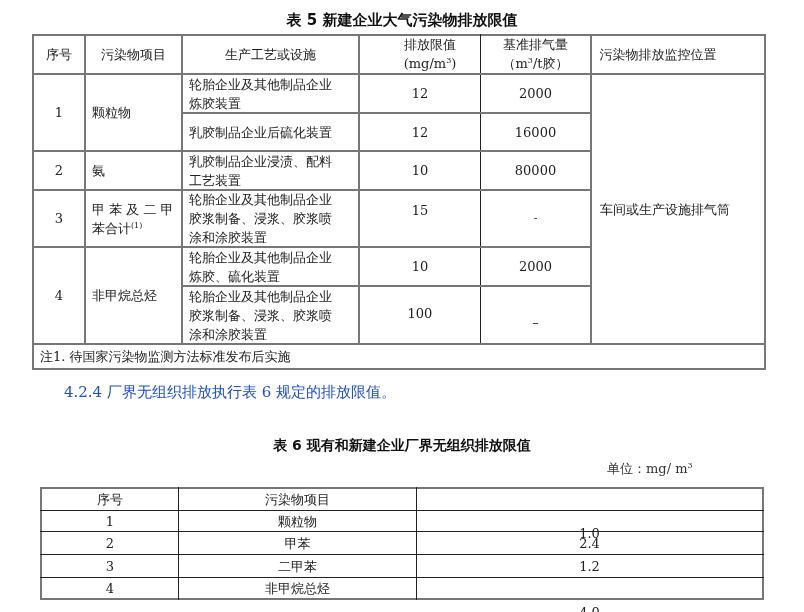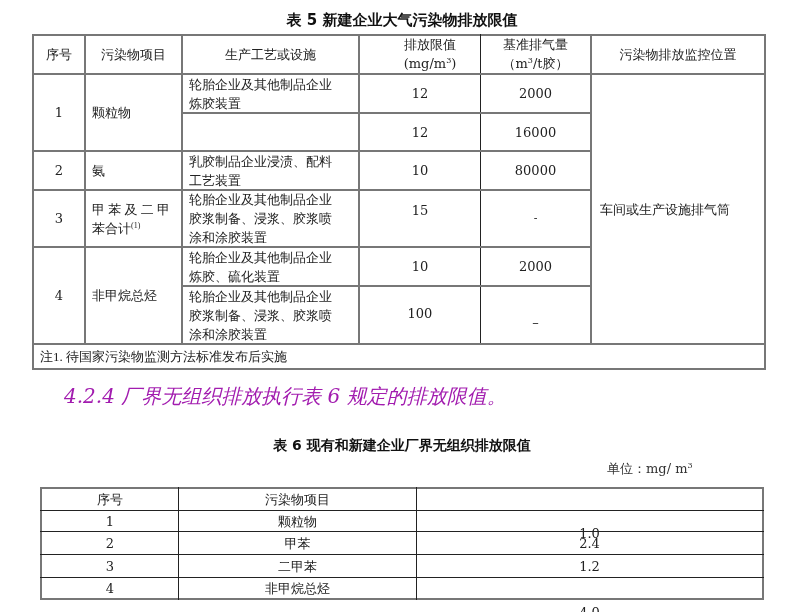--- a/index.html
+++ b/index.html
@@ -4,27 +4,27 @@
 <style>
   html, body { margin:0; padding:0; background:#ffffff; }
   body { width:804px; height:612px; position:relative; overflow:hidden;
          font-family:"DejaVu Serif","Liberation Serif",serif; color:#222; }
   .abs { position:absolute; }
   .title { font-family:"DejaVu Sans","Liberation Sans",sans-serif; font-weight:bold;
            font-size:15px; color:#111; white-space:nowrap; }
   .cell { position:absolute; box-sizing:border-box; display:flex; align-items:center;
           font-size:13px; line-height:19px; color:#222; }
   .c { justify-content:center; text-align:center; }
-  .l { justify-content:flex-start; text-align:left; padding-left:6px;font-family:Liberation Serif, serif; }
+  .l { justify-content:flex-start; text-align:left; padding-left:6px; }
   .hl { position:absolute; background:#777; height:2px; }
   .vl { position:absolute; background:#777; width:2px; }
   .vdark { background:#222; width:1px; }
   .hthin { position:absolute; background:#222; height:1px; }
   sup { font-size:8px; line-height:0; vertical-align:super; }
-  .para { font-size:20px; color:#a21caf; white-space:nowrap;font-style:italic; }
+  .para { font-size:15px; color:#1d4ed8; white-space:nowrap; }
   .unit { font-size:13px; color:#333; white-space:nowrap; }
   .t6 { font-size:13px; }
 </style>
 </head>
 <body>
 
 <div class="abs title" style="left:0; width:804px; top:11px; text-align:center;">表 5  新建企业大气污染物排放限值</div>
 
 <div class="abs" style="left:0;top:0;width:804px;height:372px;">
 
@@ -51,31 +51,32 @@
   <div class="cell c" style="left:86px;top:35px;width:95px;height:38px;">污染物项目</div>
   <div class="cell c" style="left:183px;top:35px;width:175px;height:38px;">生产工艺或设施</div>
   <div class="cell c" style="left:360px;top:35px;width:120px;height:38px;flex-direction:column;justify-content:center;padding-left:20px;">
     <span>排放限值</span>
     <span><span>(mg/m</span><sup>3</sup><span>)</span></span>
   </div>
   <div class="cell c" style="left:481px;top:35px;width:109px;height:38px;flex-direction:column;justify-content:center;">
     <span>基准排气量</span>
     <span><span>（m</span><sup>3</sup><span>/t胶）</span></span>
   </div>
-  <div class="cell c" style="left:592px;top:35px;width:172px;height:38px;">污染物排放监控位置</div>
+  <div class="cell c" style="left:572px;top:35px;width:172px;height:38px;">污染物排放监控位置</div>
 
   <div class="cell c" style="left:34px;top:75px;width:50px;height:75px;">1</div>
   <div class="cell l" style="left:86px;top:75px;width:95px;height:75px;">颗粒物</div>
   <div class="cell l" style="left:183px;top:75px;width:175px;height:37px;flex-direction:column;align-items:flex-start;justify-content:center;">
     <span>轮胎企业及其他制品企业</span>
       <span>炼胶装置</span>
   </div>
   <div class="cell c" style="left:360px;top:75px;width:120px;height:37px;">12</div>
   <div class="cell c" style="left:481px;top:75px;width:109px;height:37px;">2000</div>
 
+  <div class="cell l" style="left:183px;top:114px;width:175px;height:36px;">乳胶制品企业后硫化装置</div>
   <div class="cell c" style="left:360px;top:114px;width:120px;height:36px;">12</div>
   <div class="cell c" style="left:481px;top:114px;width:109px;height:36px;">16000</div>
 
   <div class="cell c" style="left:34px;top:152px;width:50px;height:37px;">2</div>
   <div class="cell l" style="left:86px;top:152px;width:95px;height:37px;">氨</div>
   <div class="cell l" style="left:183px;top:152px;width:175px;height:37px;flex-direction:column;align-items:flex-start;justify-content:center;">
     <span>乳胶制品企业浸渍、配料</span>
       <span>工艺装置</span>
   </div>
   <div class="cell c" style="left:360px;top:152px;width:120px;height:37px;">10</div>

